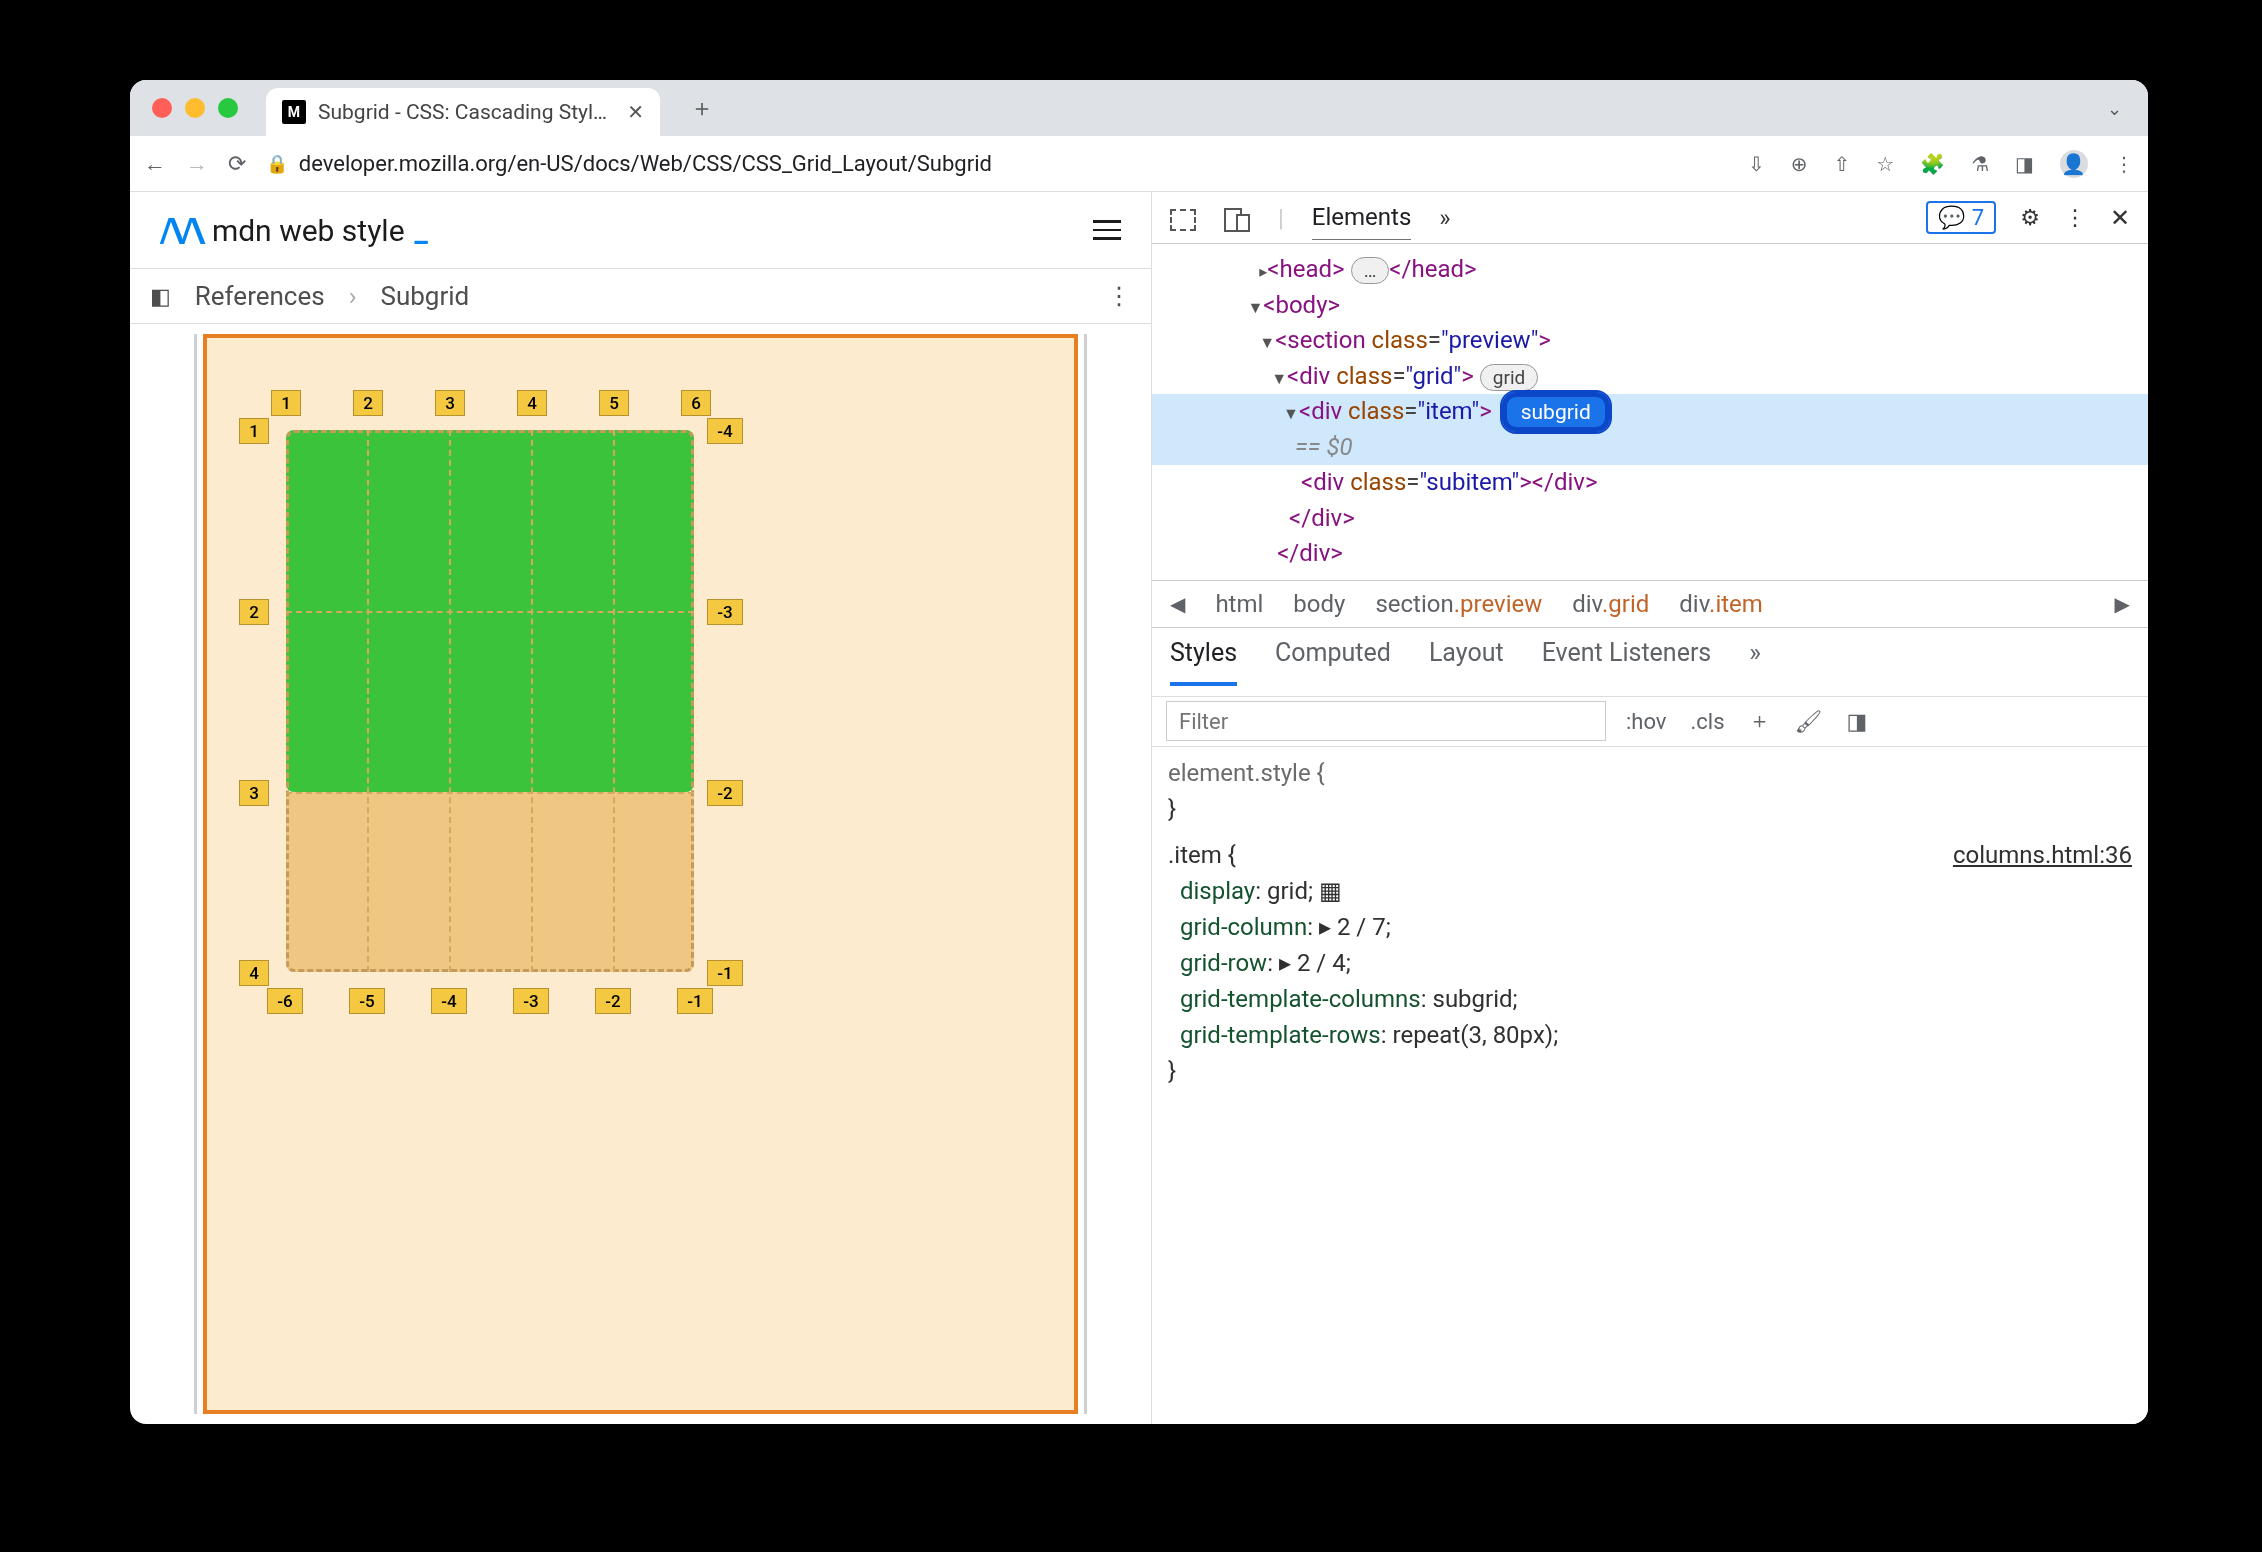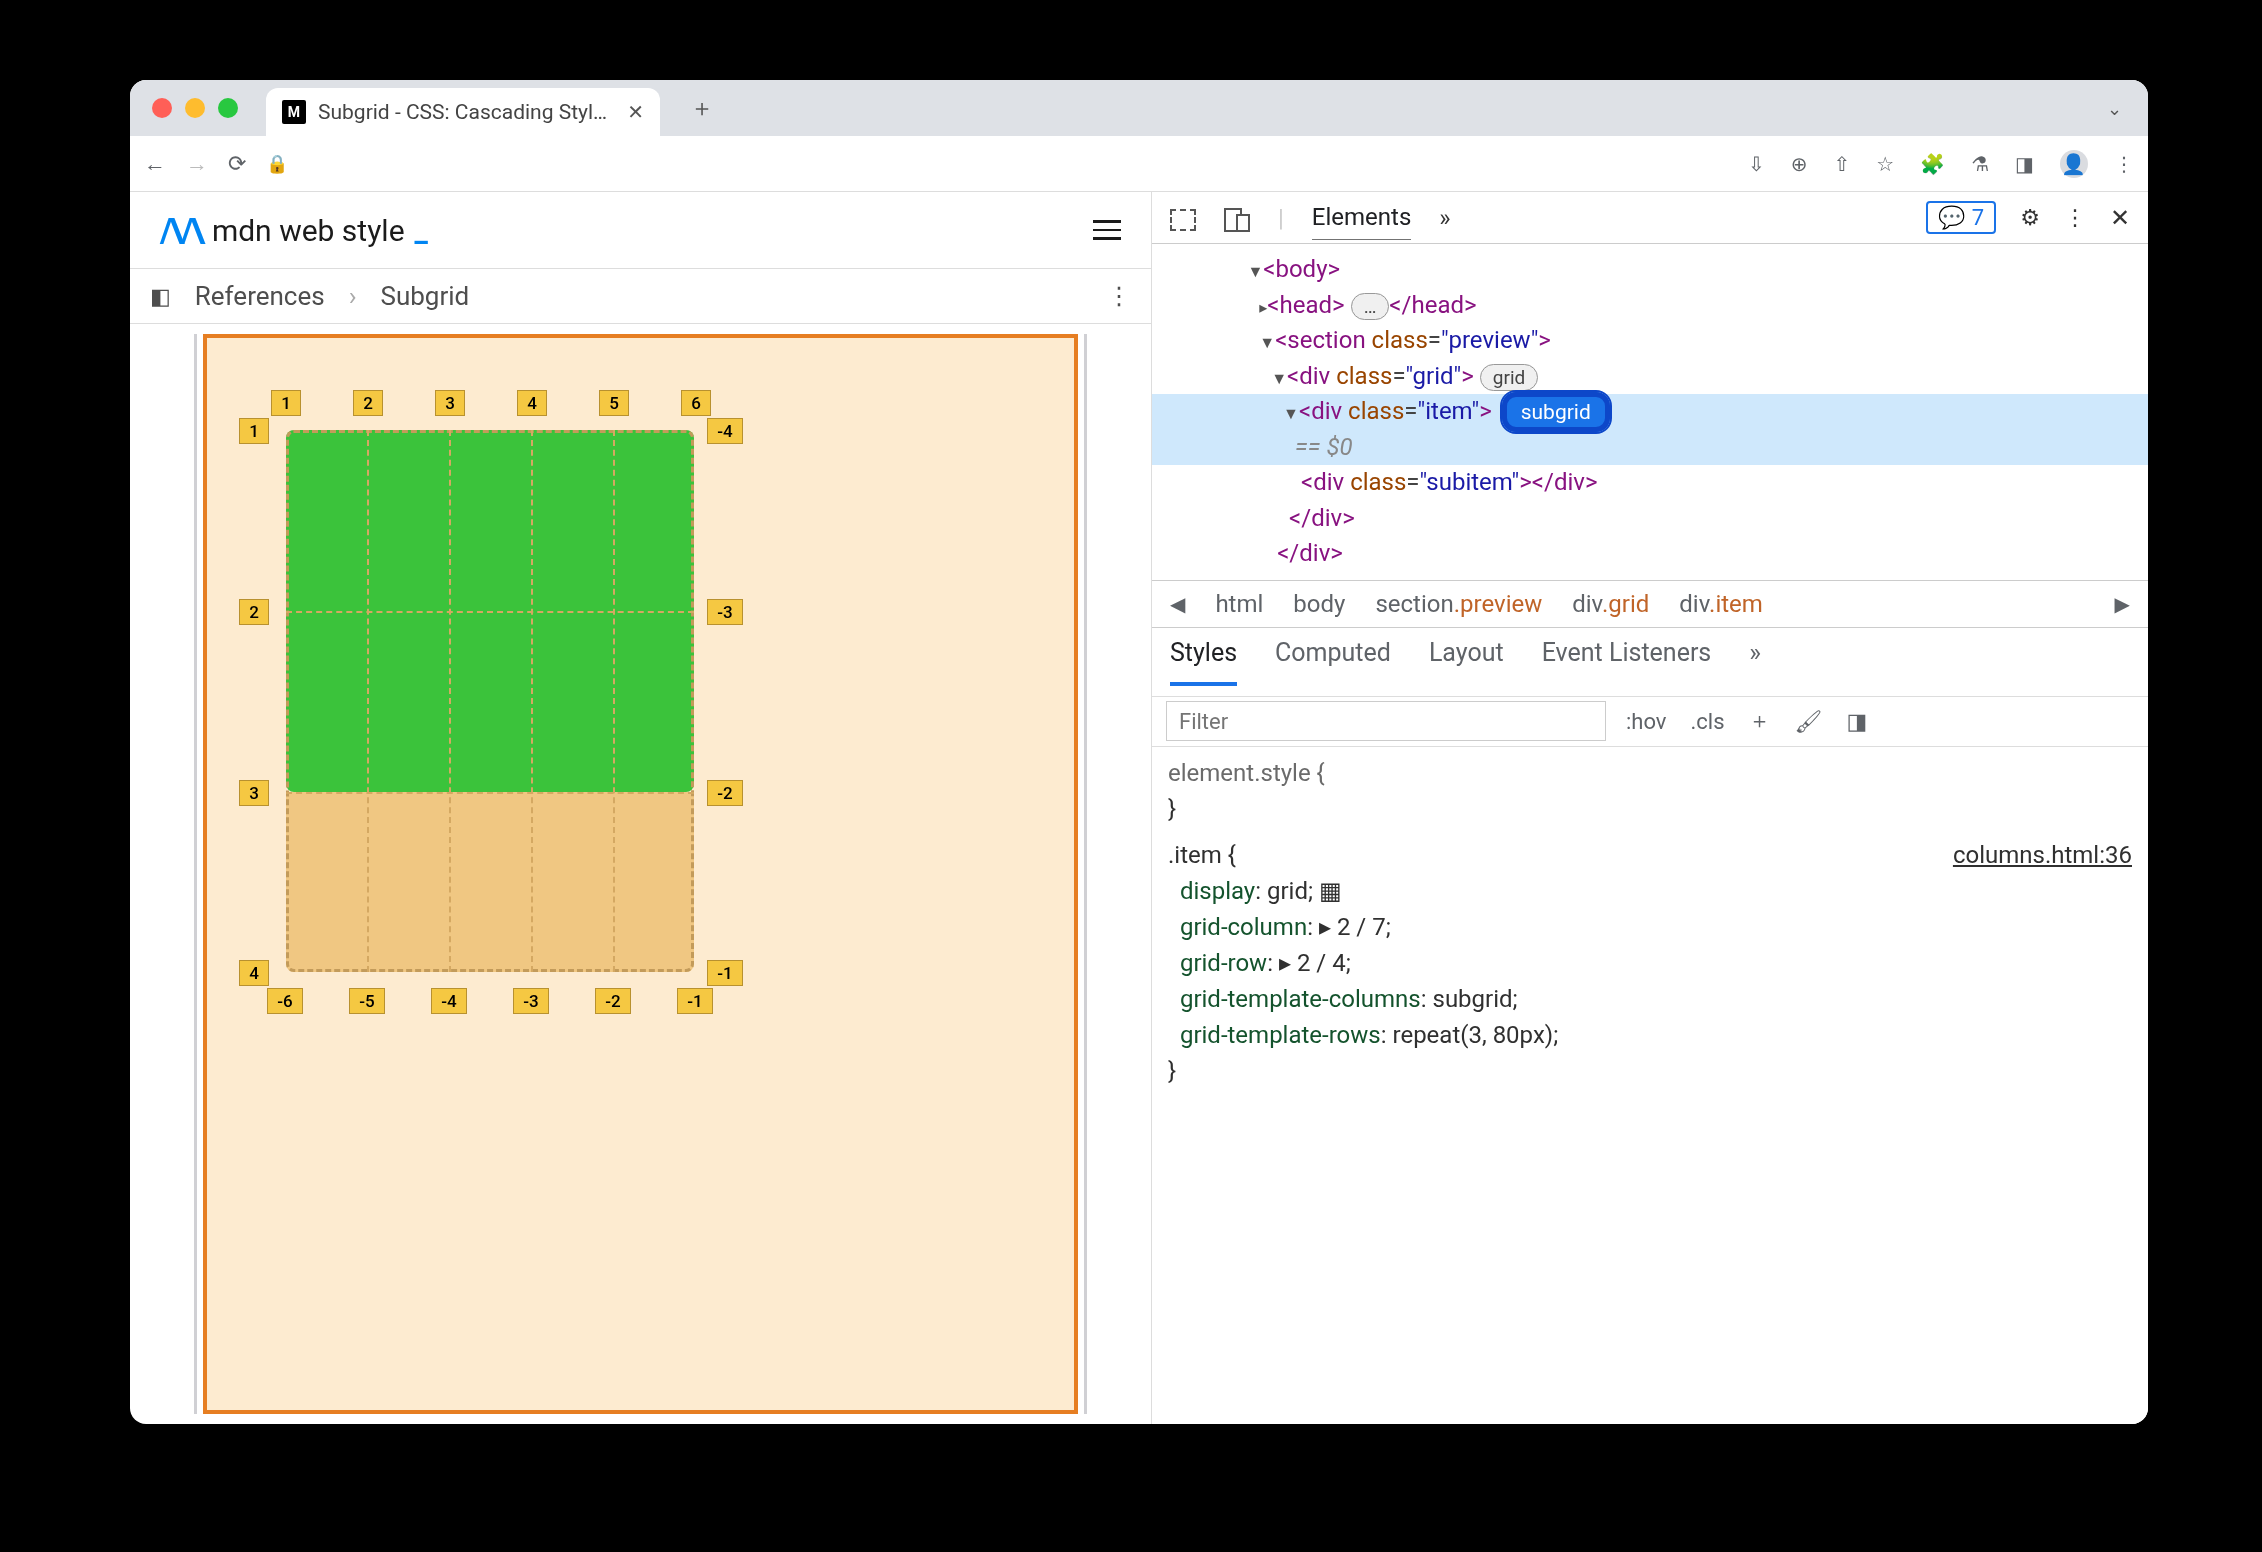--- a/index.html
+++ b/index.html
@@ -99,20 +99,21 @@
     <span class="newtab">＋</span>
     <span class="tabchev">⌄</span>
   </div>
 
   <div class="urlbar">
     <span class="nav-ic">←</span>
     <span class="nav-ic dis">→</span>
     <span class="nav-ic">⟳</span>
     <div class="url">
       <span class="lock">🔒</span>
+      <span>developer.mozilla.org/en-US/docs/Web/CSS/CSS_Grid_Layout/Subgrid</span>
     </div>
     <div class="toolbar-icons">
       <span>⇩</span>
       <span>⊕</span>
       <span>⇧</span>
       <span>☆</span>
       <span>🧩</span>
       <span>⚗</span>
       <span>◨</span>
       <span class="avatar">👤</span>
@@ -193,22 +194,22 @@
         <span>»</span>
         <div class="dt-right">
           <span class="issues-b">💬 <span>7</span></span>
           <span class="gear">⚙</span>
           <span class="vdots">⋮</span>
           <span class="x">✕</span>
         </div>
       </div>
 
       <div class="dom-tree">
+        <div class="dom-line">               <span class="tri">▸</span><span class="punct">&lt;head&gt;</span><span class="grid-badge">…</span><span class="punct">&lt;/head&gt;</span></div>
         <div class="dom-line">             <span class="tri">▼</span><span class="punct">&lt;body&gt;</span></div>
-        <div class="dom-line">               <span class="tri">▸</span><span class="punct">&lt;head&gt;</span><span class="grid-badge">…</span><span class="punct">&lt;/head&gt;</span></div>
         <div class="dom-line">               <span class="tri">▼</span><span class="punct">&lt;section </span><span class="attr">class</span><span class="txt">=</span><span class="val">"preview"</span><span class="punct">&gt;</span></div>
         <div class="dom-line">                 <span class="tri">▼</span><span class="punct">&lt;div </span><span class="attr">class</span><span class="txt">=</span><span class="val">"grid"</span><span class="punct">&gt;</span><span class="grid-badge">grid</span></div>
         <div class="dom-line dom-sel">                   <span class="tri">▼</span><span class="punct">&lt;div </span><span class="attr">class</span><span class="txt">=</span><span class="val">"item"</span><span class="punct">&gt;</span><span class="subgrid-badge">subgrid</span></div>
         <div class="dom-line dom-sel">                     <span class="eq0">== $0</span></div>
         <div class="dom-line">                      <span class="punct">&lt;div </span><span class="attr">class</span><span class="txt">=</span><span class="val">"subitem"</span><span class="punct">&gt;&lt;/div&gt;</span></div>
         <div class="dom-line">                    <span class="punct">&lt;/div&gt;</span></div>
         <div class="dom-line">                  <span class="punct">&lt;/div&gt;</span></div>
       </div>
 
       <div class="bc2">

